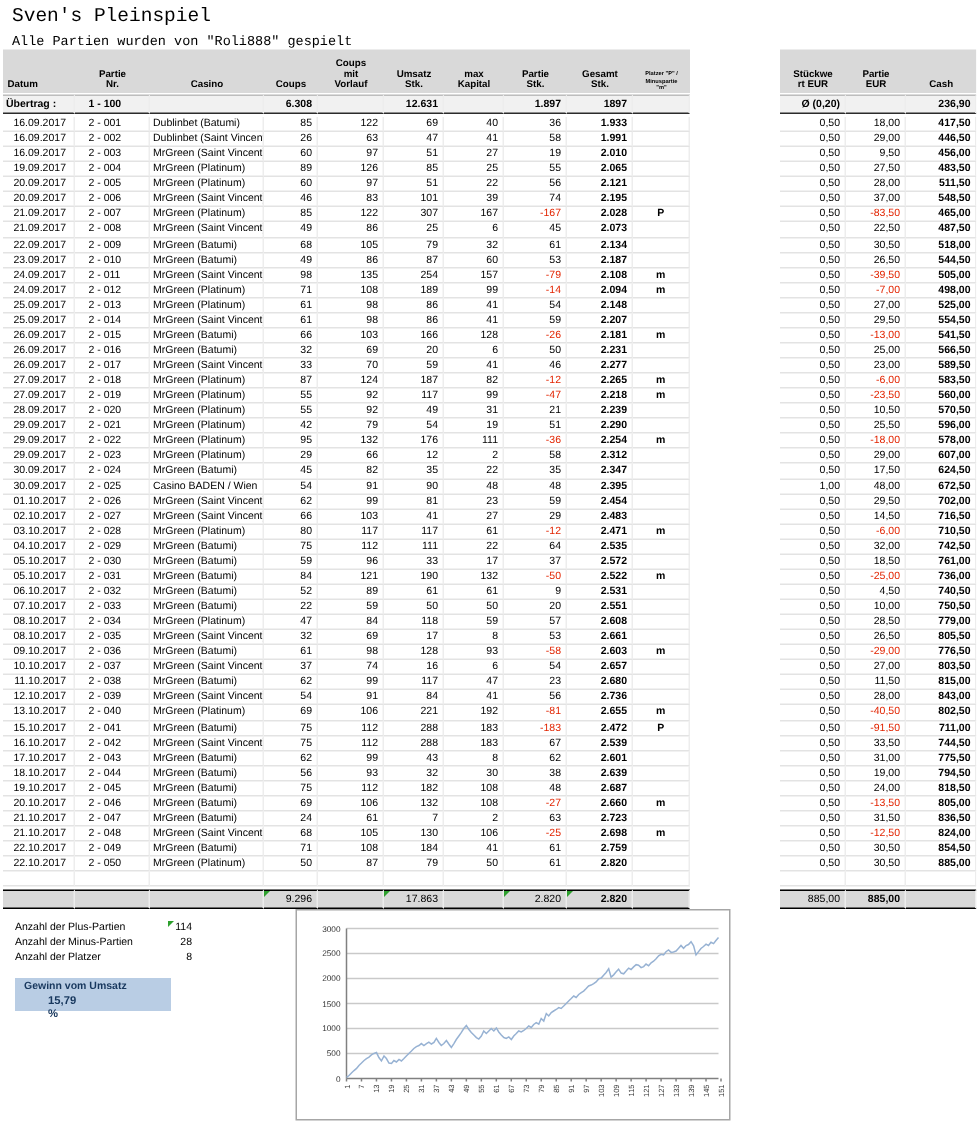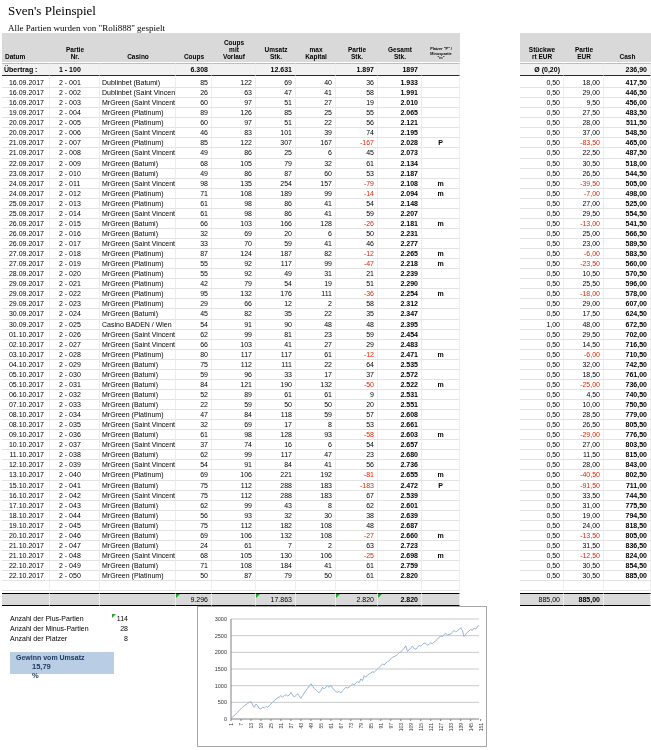--- a/index.html
+++ b/index.html
@@ -1,18 +1,18 @@
 <!DOCTYPE html>
 <html><head>
 <meta charset="utf-8">
 <style>
   html,body{margin:0;padding:0;background:#fff;}
   .sheet{position:relative;width:651px;height:750px;background:#fff;overflow:hidden;
          font-family:"Liberation Sans",sans-serif;color:#000;}
-  .serif{font-family:Liberation Serif, serif;}
+  .serif{font-family:Liberation Mono, monospace;}
   #title{position:absolute;left:8px;top:3px;font-size:13px;}
   #subtitle{position:absolute;left:8px;top:23px;font-size:9px;}
 
   .grid{display:grid;grid-template-columns:48px 50px 76px 36px 44px 40px 40px 42px 44px 38px 60px 44px 40px 47px;}
   #header-row{position:absolute;left:2px;top:33px;height:29px;}
   .hcell{background:#d9d9d9;font-weight:bold;font-size:6.5px;line-height:7px;
          display:flex;flex-direction:column;justify-content:flex-end;align-items:center;
          text-align:center;padding-bottom:2px;white-space:pre-line;box-sizing:border-box;}
   .hcell.hleft{align-items:flex-start;padding-left:3px;}
   .hcell.tiny{font-size:3.8px;line-height:4.2px;}

